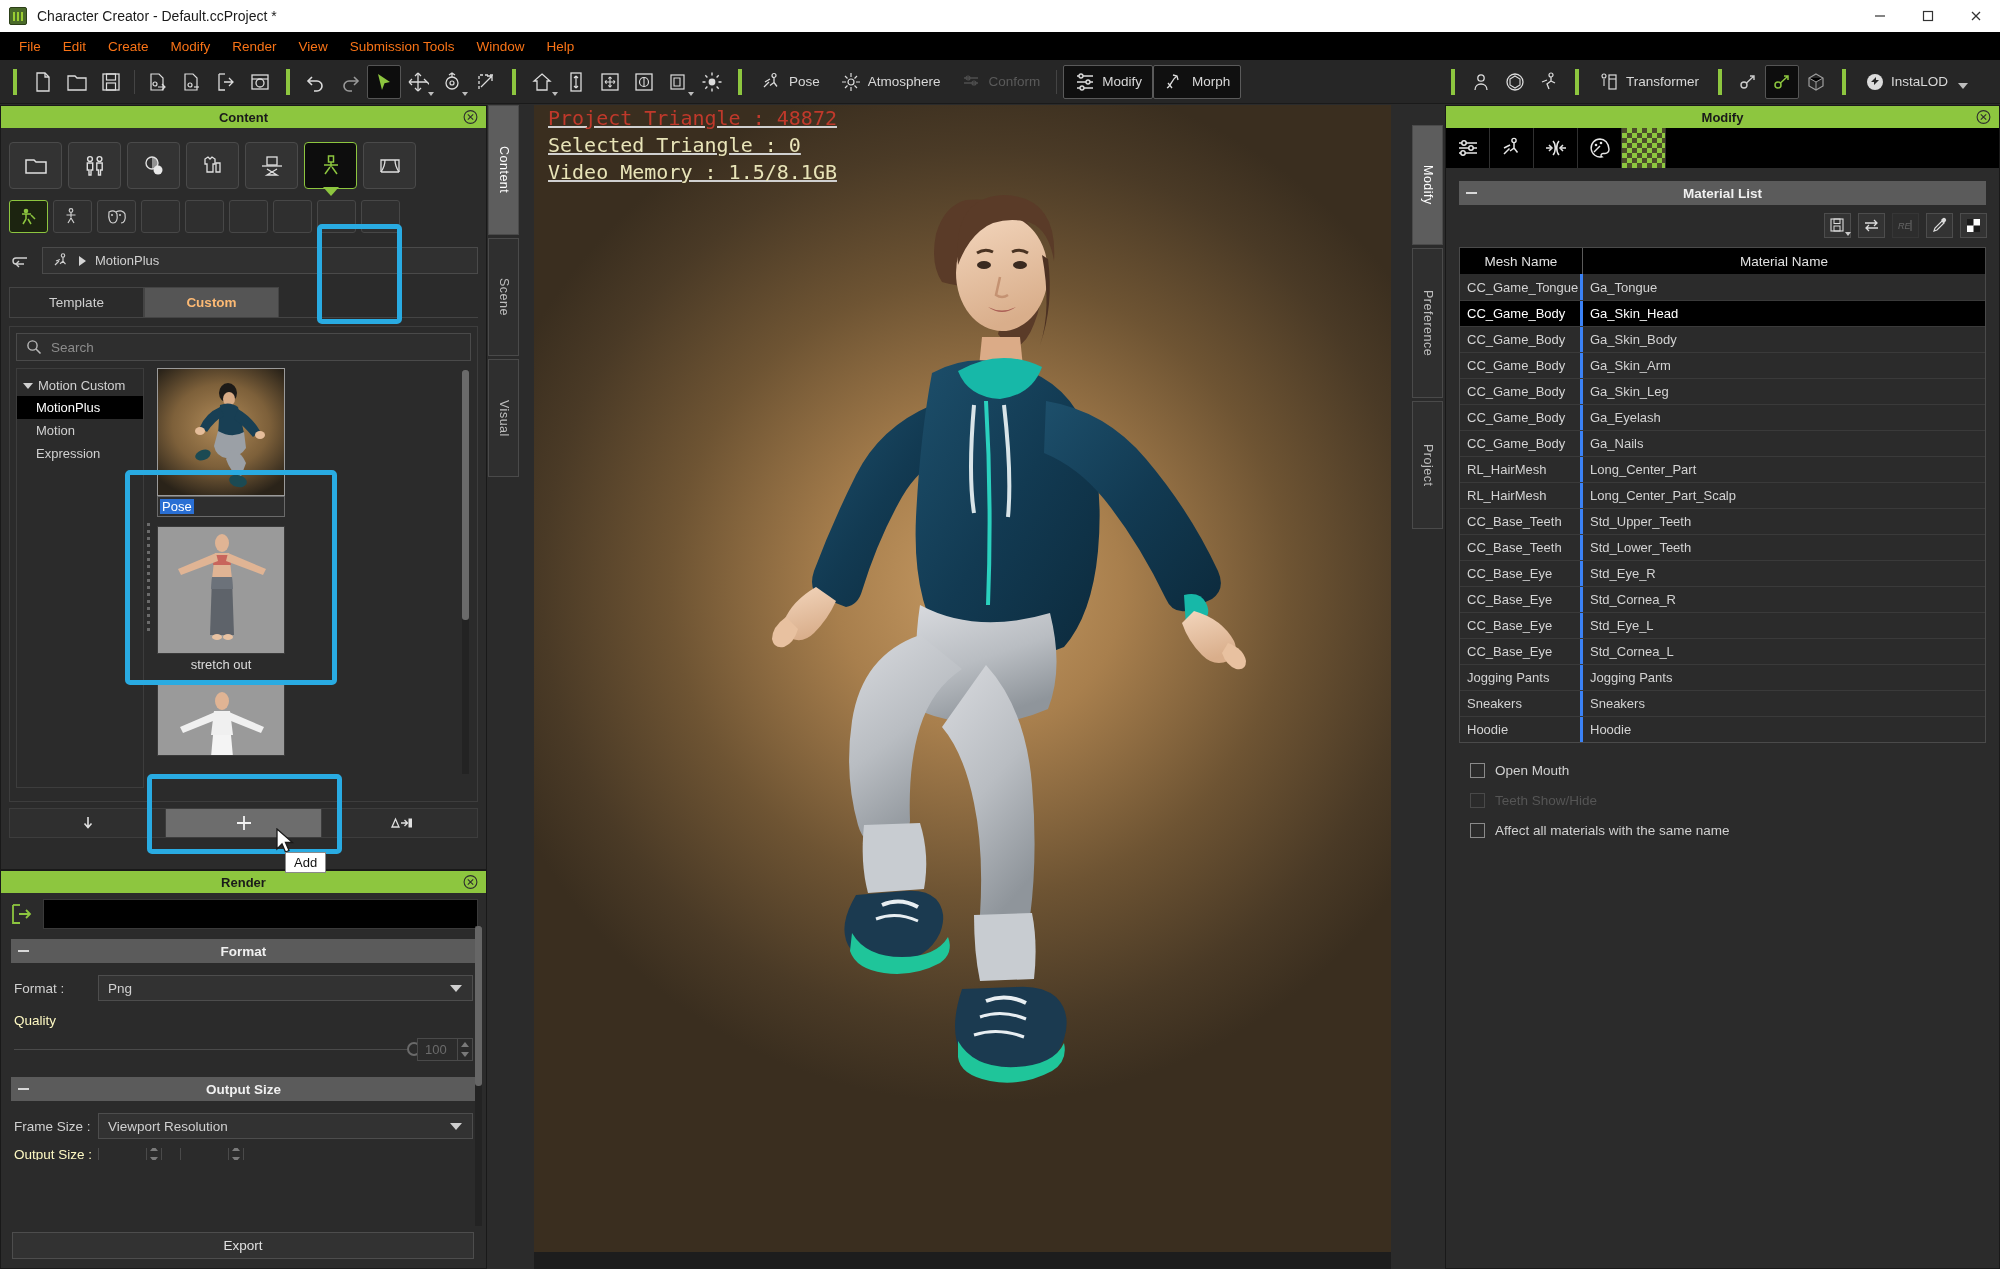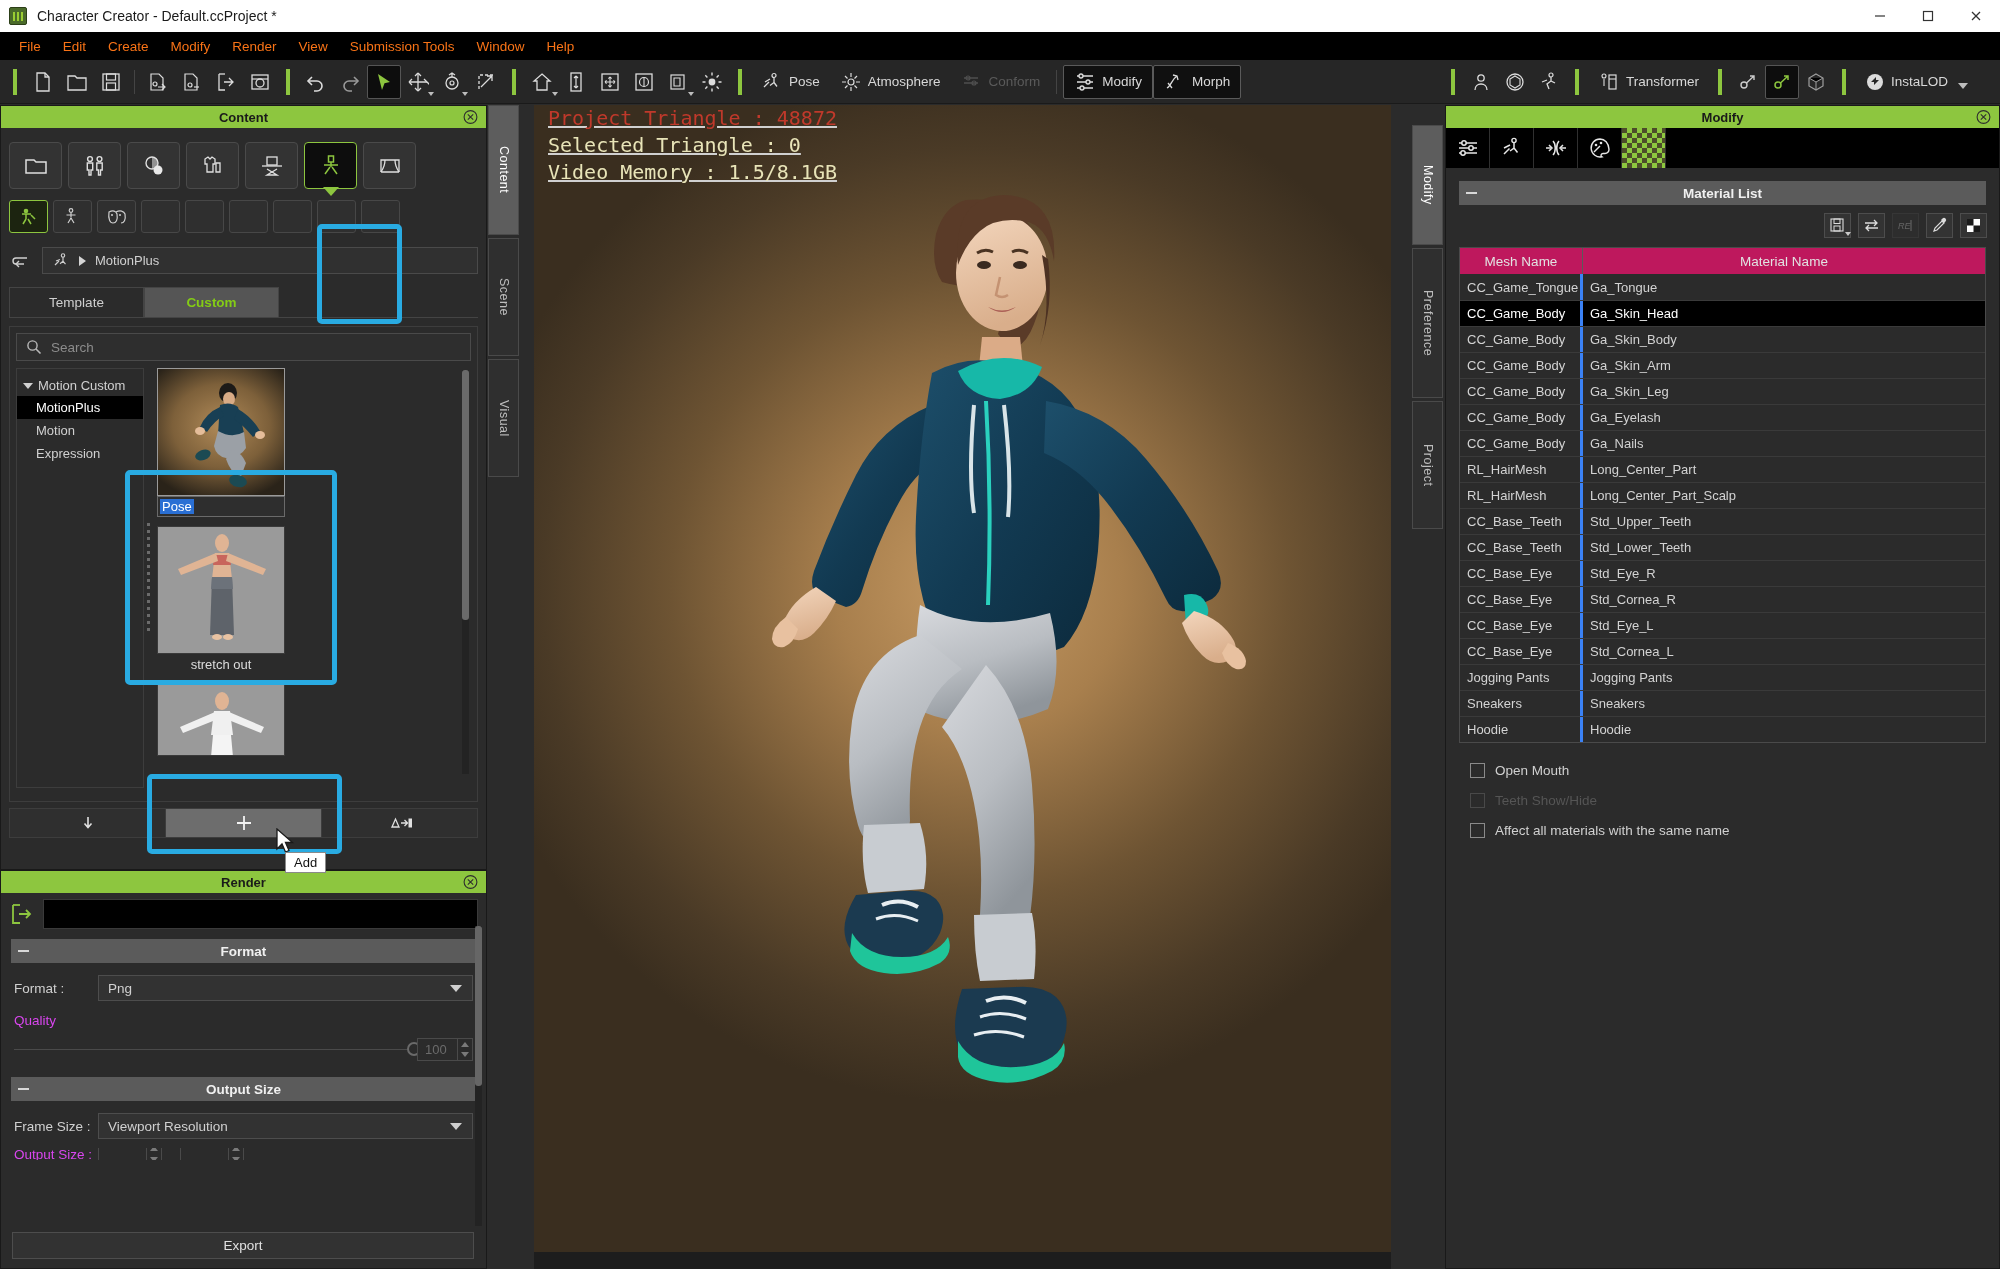--- a/index.html
+++ b/index.html
@@ -119,21 +119,21 @@
     flex: 1 1 auto; height: 27px; background: #303030; border: 1px solid #4a4a4a;
     display: flex; align-items: center; gap: 9px; padding: 0 10px; font-size: 13px;
   }
   .bc-arrow { width:0;height:0;border-top:5px solid transparent;border-bottom:5px solid transparent;border-left:7px solid #d5d5d5; }
 
   .tabs-row { display: flex; margin-top: 13px; border-bottom: 1px solid #444; }
   .tab {
     padding: 7px 0; width: 135px; text-align: center; font-size: 13.5px;
     background: #2b2b2b; border: 1px solid #444; border-bottom: none; color: #cfcfcf;
   }
-  .tab.active { background: #555555; color: #84cc16; font-weight: bold; }
+  .tab.active { background: #555555; color: #fdba74; font-weight: bold; }
 
   .browser-wrap {
     margin-top: 8px; height: 476px; border: 1px solid #3d3d3d; background: #2b2b2b;
     padding: 6px; position: relative;
   }
   .search-box {
     height: 28px; border: 1px solid #4a4a4a; background: #2e2e2e; display: flex;
     align-items: center; gap: 9px; padding: 0 9px; margin-bottom: 7px;
   }
   .search-box input {
@@ -194,21 +194,21 @@
     margin: 10px 10px 0 10px; height: 24px; background: #5b5b5b; color: #f0f0f0;
     font-size: 13.5px; font-weight: bold; display: flex; align-items: center; justify-content: center;
     position: relative;
   }
   .section-header .minus {
     position: absolute; left: 7px; top: 50%; transform: translateY(-50%);
     width: 11px; height: 2px; background: #d8d8d8;
   }
   .form-row { display: flex; align-items: center; padding: 0 13px; margin-top: 12px; font-size: 13.5px; }
   .form-label { width: 84px; color: #d0d0d0; }
-  .form-label.dim { color: #d946ef; }
+  .form-label.dim { color: #fef9c3; }
   .select-ctl {
     flex: 1; height: 26px; background: #323232; border: 1px solid #4d4d4d;
     display: flex; align-items: center; padding: 0 9px; font-size: 13.5px; position: relative;
   }
   .select-ctl .caret {
     position: absolute; right: 10px; width: 0; height: 0;
     border-left: 6px solid transparent; border-right: 6px solid transparent; border-top: 7px solid #cfcfcf;
   }
   .slider-row { display: flex; align-items: center; padding: 0 13px; margin-top: 10px; gap: 0; }
   .slider-track { flex: 1; height: 1px; background: #4a4a4a; position: relative; }
@@ -280,21 +280,21 @@
       linear-gradient(45deg,#8dc63f 25%,#4c4c2a 25%,#4c4c2a 75%,#8dc63f 75%);
     background-size: 10px 10px; background-position: 0 0, 5px 5px;
   }
   .mat-toolbar { display: flex; justify-content: flex-end; gap: 7px; padding: 8px 12px 0 0; }
   .mt-btn {
     width: 27px; height: 25px; border: 1px solid #4d4d4d; background: #333;
     display: flex; align-items: center; justify-content: center; position: relative; font-style: italic;
   }
   .mt-btn.disabled { opacity: 0.32; }
   .mat-table { margin: 9px 13px 0 13px; border: 1px solid #4a4a4a; }
-  .mat-head { display: flex; height: 26px; background: #be185d; }
+  .mat-head { display: flex; height: 26px; background: #000000; }
   .mat-head div {
     display: flex; align-items: center; justify-content: center; font-size: 13.5px;
     color: #e2e2e2; border-right: 1px solid #5a5a5a;
   }
   .mat-head div:last-child { border-right: none; }
   .mcol1 { width: 123px; flex: 0 0 123px; }
   .mcol2 { flex: 1; }
   .mat-row { display: flex; height: 26px; border-top: 1px solid #3a3a3a; }
   .mat-row:first-child { border-top: none; }
   .mat-row > div { display: flex; align-items: center; font-size: 13px; padding-left: 7px; color: #d3d3d3; }

